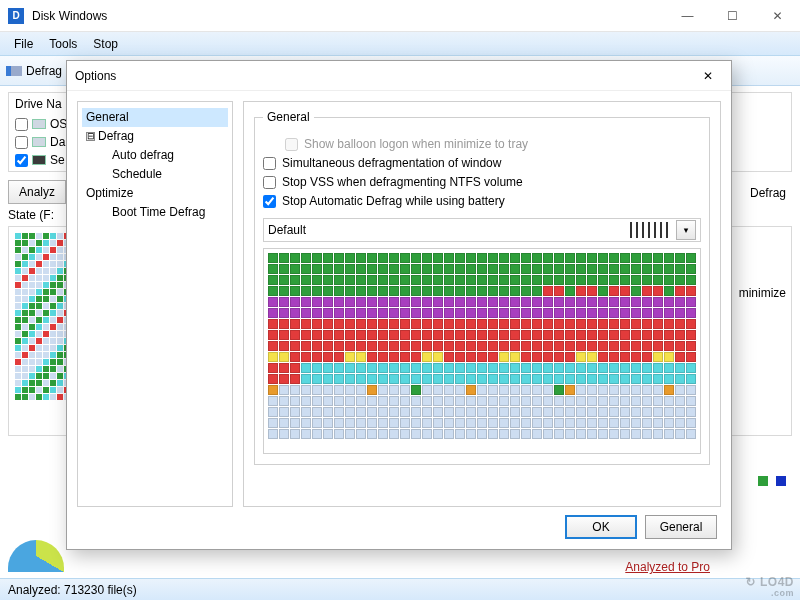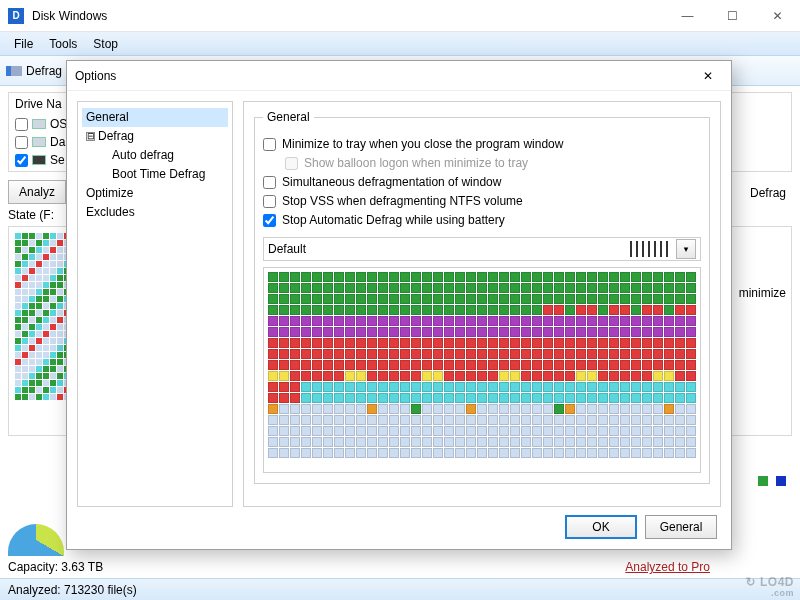--- a/index.html
+++ b/index.html
@@ -366,21 +366,20 @@
     <div>Defrag</div>
     <div style="margin-top:86px">minimize</div>
   </div>
   <div class="rightlegend">
     <span class="lg" style="background:#2e9e3a"></span>
     <span class="lg" style="background:#1431c2"></span>
   </div>
 
   <div class="bottomrow">
     <div class="pie"></div>
-    <div class="capacity">Capacity: 3.63 TB</div>
   </div>
 </div>
 
 <a class="upgrade">Analyzed to Pro</a>
 <div class="analyzed">
   <span>Analyzed: 713230 file(s)</span>
 </div>
 <div class="watermark">
   <span>↻ LO4D</span><small>.com</small>
 </div>
@@ -390,32 +389,28 @@
     <span>Options</span>
     <span class="x">✕</span>
   </div>
   <div class="mbody">
     <div class="tree">
       <div class="node top sel">General</div>
       <div class="node top">
         <span class="exp">⊟</span><span>Defrag</span>
       </div>
       <div class="node sub">Auto defrag</div>
+      <div class="node sub">Schedule</div>
+      <div class="node top">Optimize</div>
       <div class="node sub">Boot Time Defrag</div>
-      <div class="node top">Optimize</div>
-      <div class="node top">Excludes</div>
     </div>
 
     <div class="pane">
       <fieldset class="group">
         <legend>General</legend>
-        <div class="chkrow">
-            <input type="checkbox" style="">
-            <span>Minimize to tray when you close the program window</span>
-          </div>
         <div class="chkrow ind">
             <input type="checkbox" disabled="" style="">
             <span>Show balloon logon when minimize to tray</span>
           </div>
         <div class="chkrow">
             <input type="checkbox" style="">
             <span>Simultaneous defragmentation of window</span>
           </div>
         <div class="chkrow">
             <input type="checkbox" style="">

